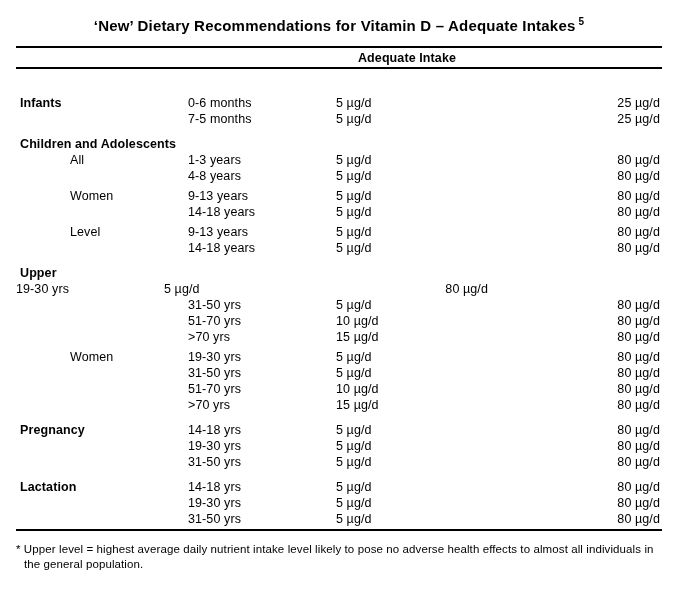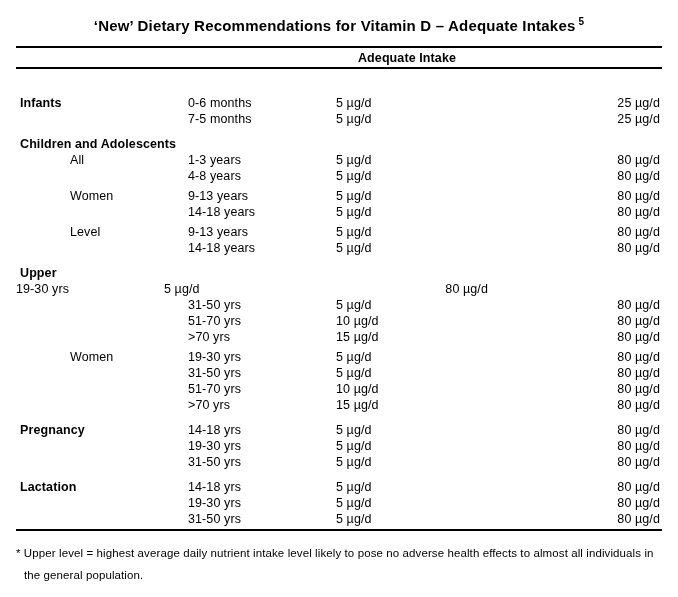--- a/index.html
+++ b/index.html
@@ -36,21 +36,21 @@
   .row { display: flex; align-items: center; height: 16px; font-size: 12.5px; letter-spacing: 0.1px; }
   .c-label { width: 172px; }
   .c-label .cat { font-weight: bold; padding-left: 4px; display: inline-block; }
   .c-label .sub { padding-left: 54px; display: inline-block; }
   .c-age { width: 148px; }
   .c-ai  { width: 142px; text-align: left; }
   .c-ul  { width: 182px; text-align: right; }
   .footnote {
     margin-top: 11px;
     font-size: 11.5px;
-    line-height: 22px;
+    line-height: 15px;
     padding-left: 8px;
     text-indent: -8px;
     letter-spacing: 0.1px;
     width: 646px;
   }
 </style>
 </head>
 <body>
 
 <div class="page">

